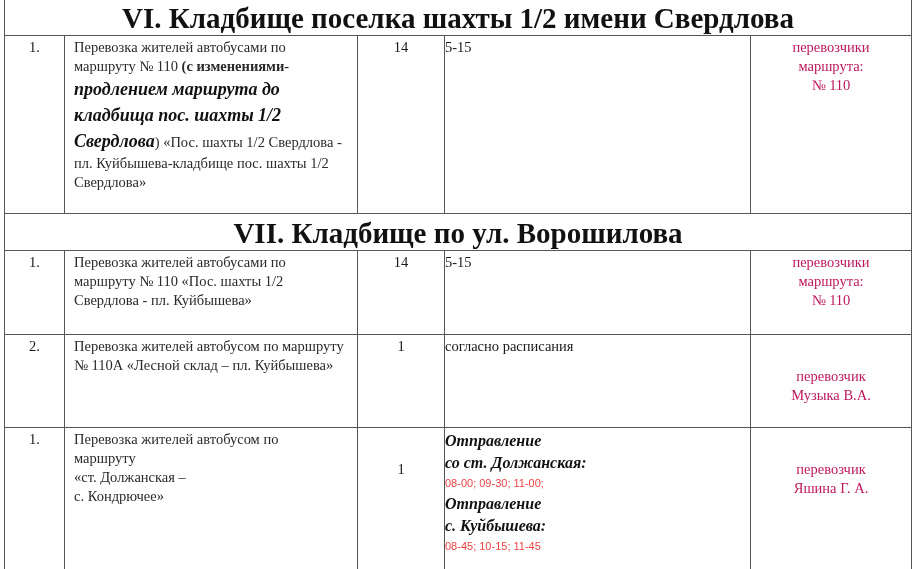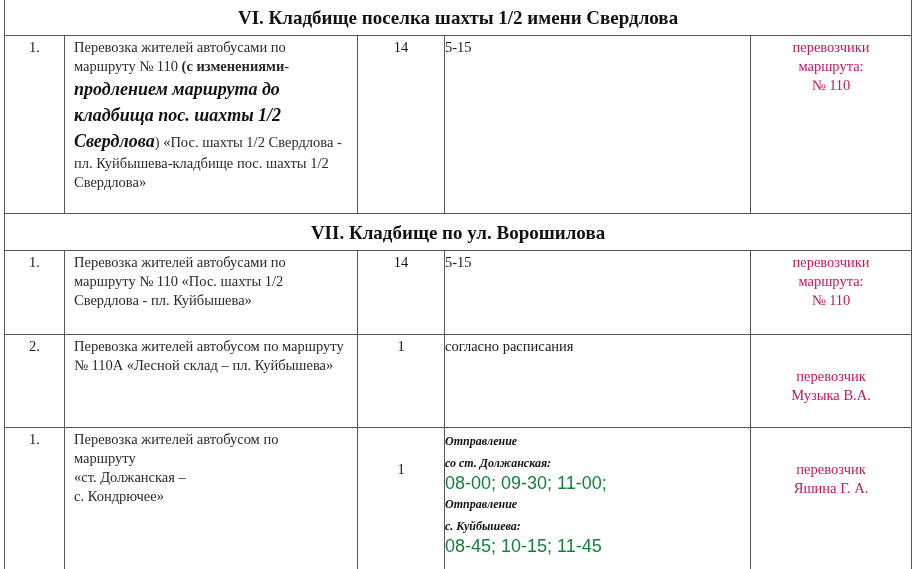--- a/index.html
+++ b/index.html
@@ -3,30 +3,30 @@
 <meta charset="utf-8">
 <style>
   html, body { margin: 0; padding: 0; background: #ffffff; }
   body { width: 914px; height: 569px; overflow: hidden; position: relative;
          font-family: "Liberation Serif", "DejaVu Serif", serif; color: #1a1a1a; }
   .doc { position: absolute; left: 4px; top: -2px; width: 907px; }
   table { border-collapse: collapse; width: 907px; table-layout: fixed; }
   td { border: 1.5px solid #555; vertical-align: top; padding: 0; font-size: 14.5px; line-height: 19px; }
   col.c1 { width: 60px; } col.c2 { width: 293px; } col.c3 { width: 87px; }
   col.c4 { width: 306px; } col.c5 { width: 161px; }
-  .sec td { text-align: center; font-weight: bold; font-size: 19px; line-height: 34px; height: 34px; padding-top: 2px; color: #111; }
+  .sec td { text-align: center; font-weight: bold; font-size: 29px; line-height: 34px; height: 34px; padding-top: 2px; color: #111; }
   .num { text-align: center; padding-top: 2px; }
   .desc { padding: 2px 8px 0 9px; color: #2a2a2a; }
   .cnt { text-align: center; padding-top: 2px; }
   .intv { text-align: left; padding-top: 2px; }
   .carr { text-align: center; padding-top: 2px; color: #be185d; }
   .b { font-weight: bold; }
   .bi { font-weight: bold; font-style: italic; font-size: 18px; line-height: 26px; color: #111; }
-  .sched-h { font-weight: bold; font-style: italic; font-size: 12px; line-height: 22px; color: #111; display: block; }
-  .sched-t { font-family: "Liberation Sans", "DejaVu Sans", sans-serif; font-size: 18px; line-height: 19px; display: block; color: #15803d; }
+  .sched-h { font-weight: bold; font-style: italic; font-size: 16px; line-height: 22px; color: #111; display: block; }
+  .sched-t { font-family: "Liberation Sans", "DejaVu Sans", sans-serif; font-size: 11px; line-height: 19px; display: block; color: #ef4444; }
   .squiggle { text-decoration: underline wavy #c0392b; text-decoration-thickness: 1px; text-underline-offset: 4px; }
   .r1 td { height: 175px; }
   .r2 td { height: 81px; }
   .r3 td { height: 60px; }
   .r4 td { height: 140px; }
   .pad-top-md { padding-top: 32px; }
   .block { display: block; }
 </style>
 </head>
 <body>

